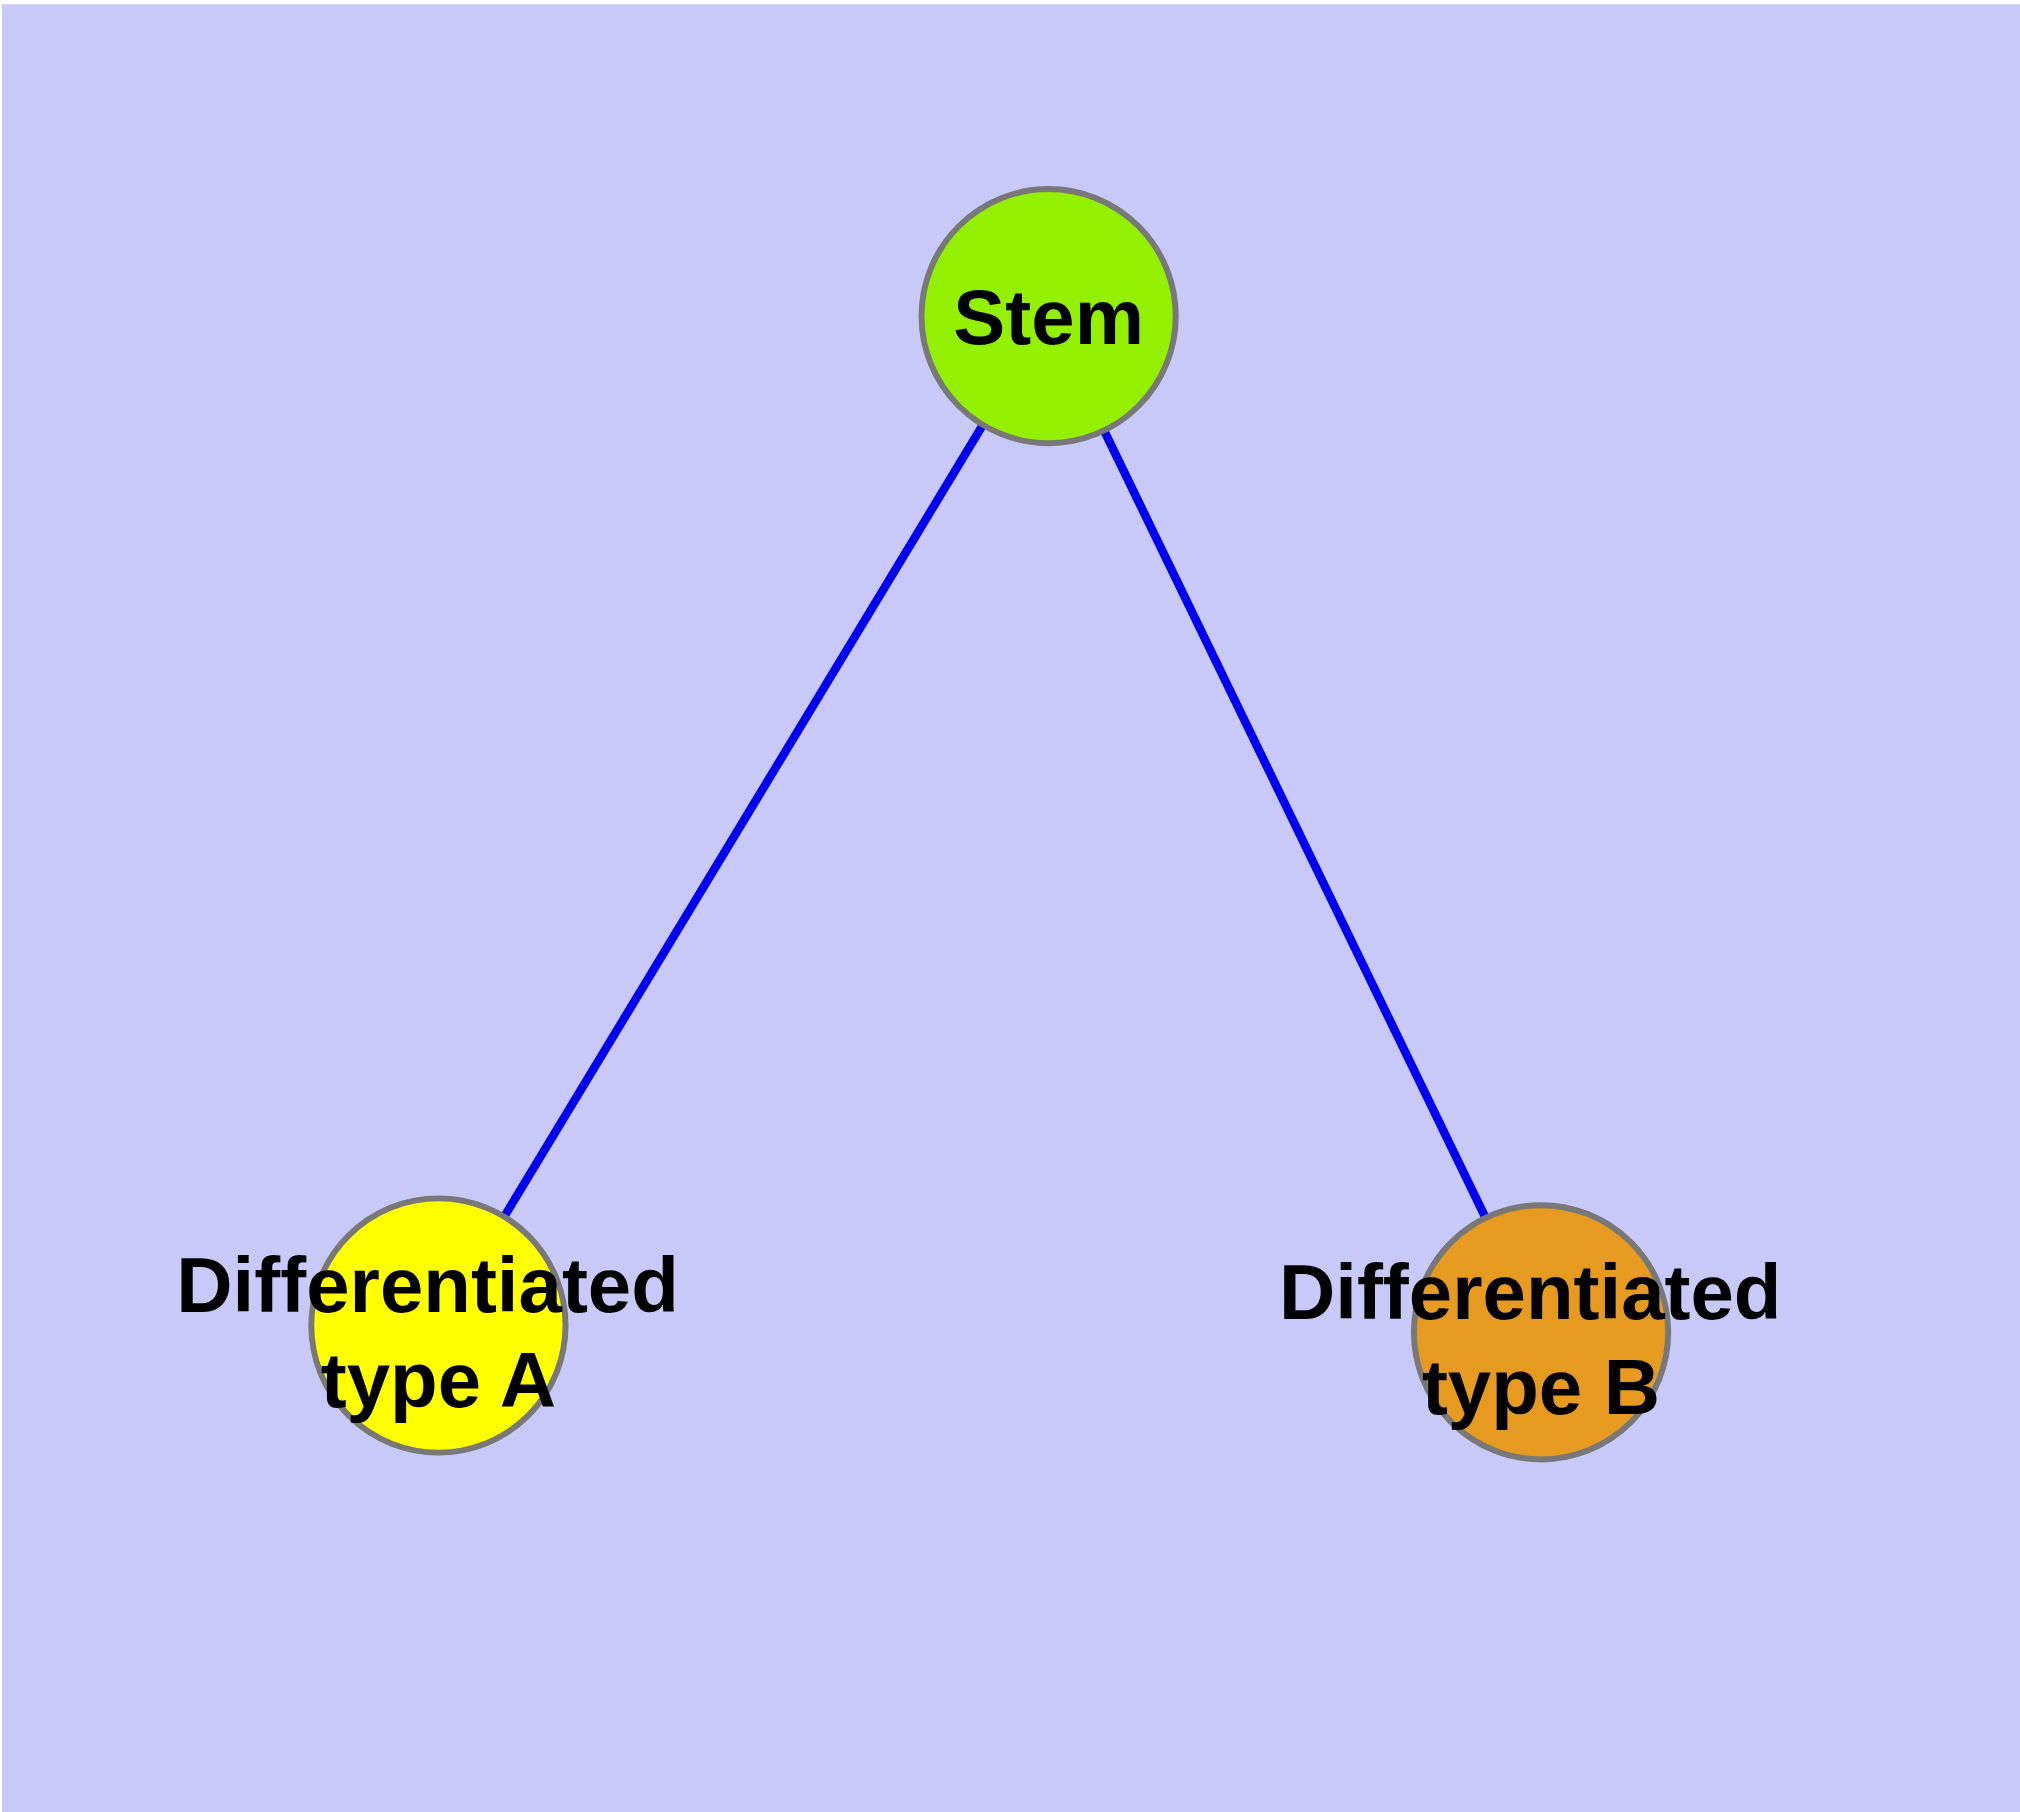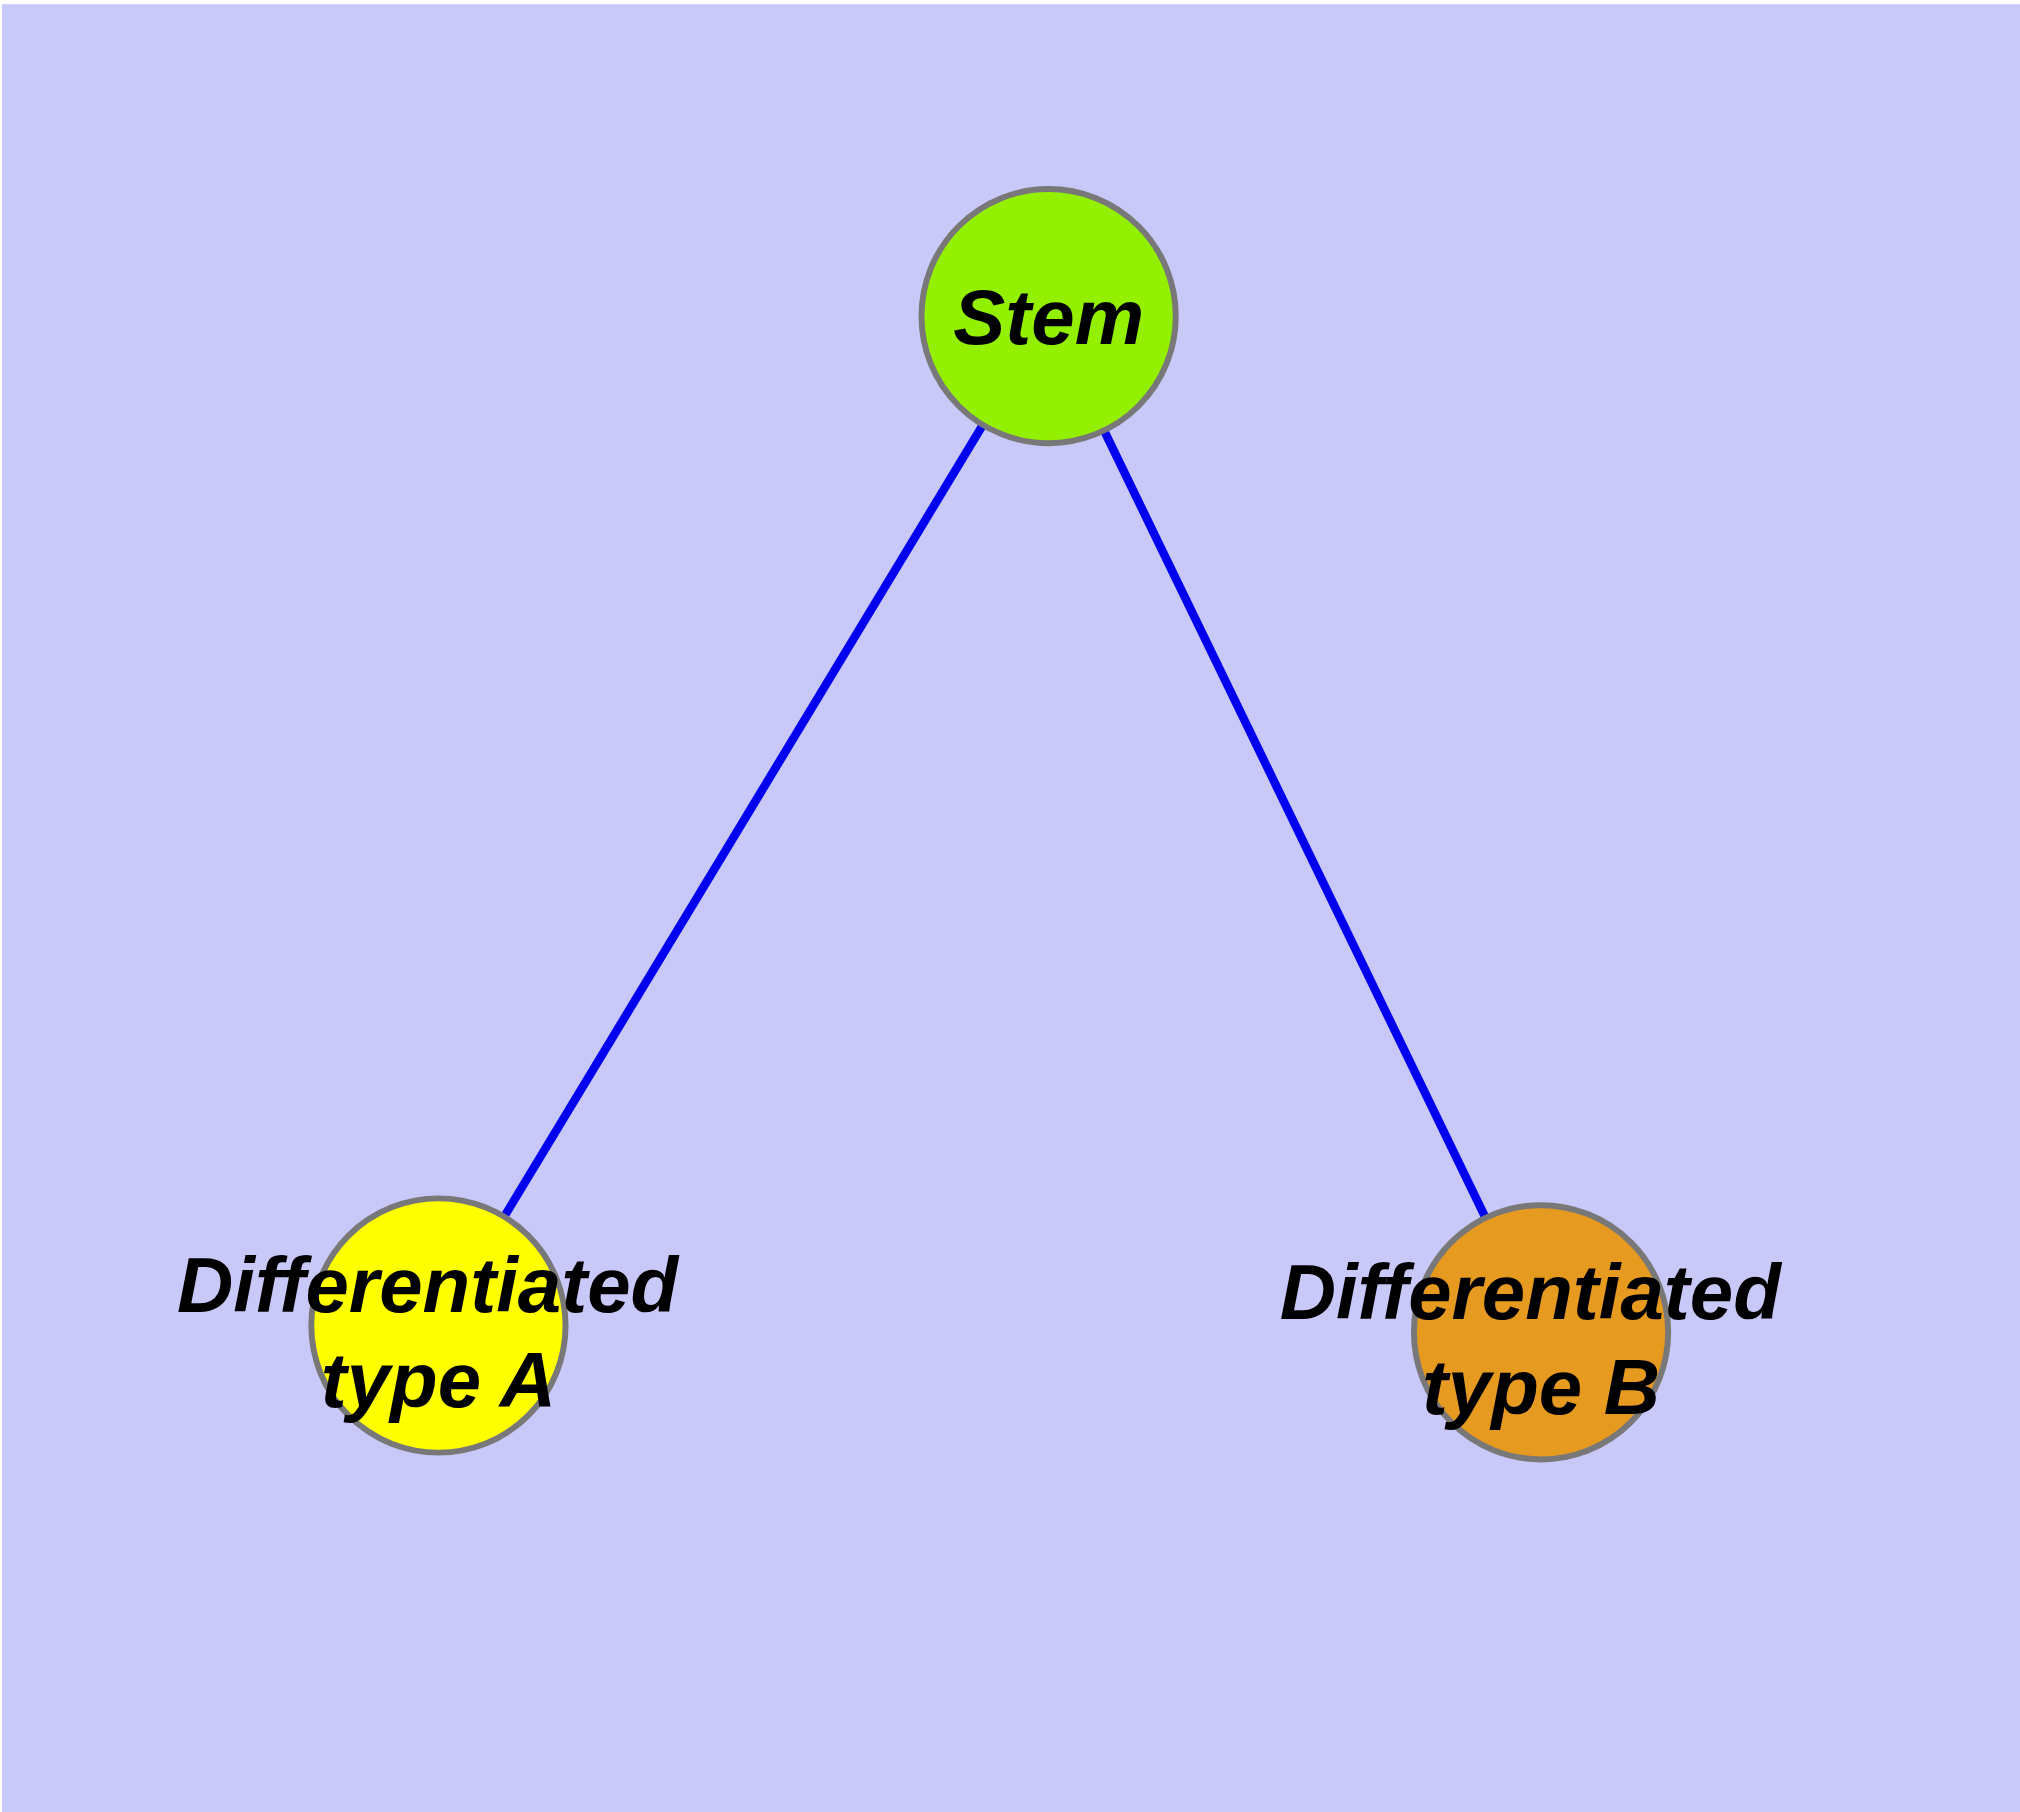--- a/index.html
+++ b/index.html
@@ -8,21 +8,20 @@
     background: #FFFFFF;
     width: 2021px;
     height: 1812px;
     overflow: hidden;
     font-family: "Liberation Sans", sans-serif;
   }
   .canvas-wrap {
     position: relative;
     width: 2021px;
     height: 1476px;
-    font-style: italic;
   }
   svg {
     display: block;
   }
   .node-label {
     font-family: "Liberation Sans", sans-serif;
     font-weight: bold;
     font-size: 92px;
     text-anchor: middle;
   }

